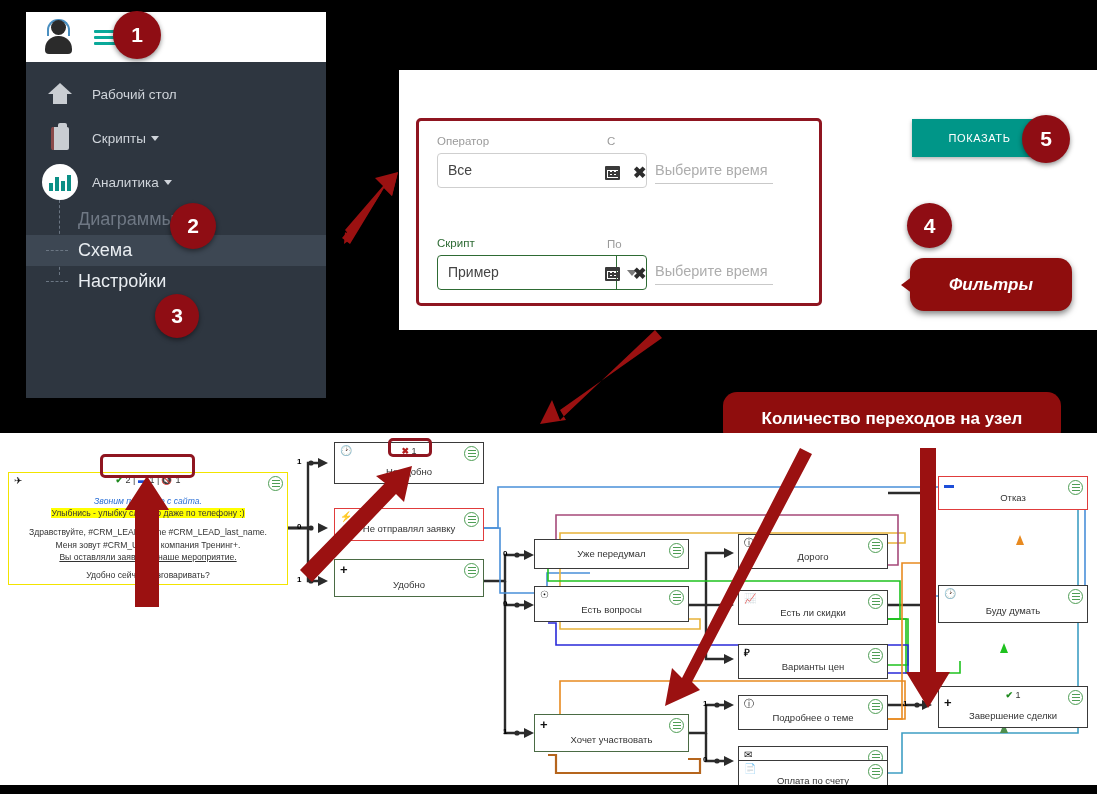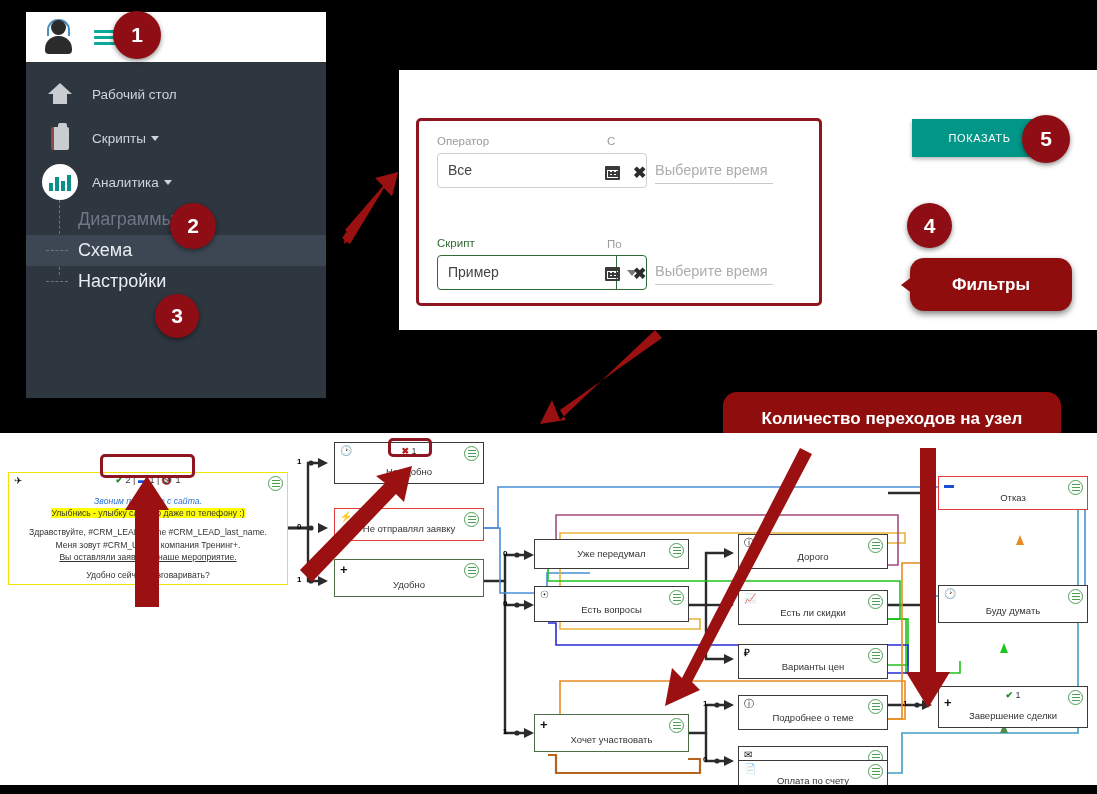--- a/index.html
+++ b/index.html
@@ -192,21 +192,21 @@
   </div>
   <div id="show-btn">ПОКАЗАТЬ</div>
 </div>
 
 <div class="num-badge" style="left:113px; top:11px; width:48px; height:48px;">1</div>
 <div class="num-badge" style="left:170px; top:203px; width:46px; height:46px;">2</div>
 <div class="num-badge" style="left:155px; top:294px; width:44px; height:44px;">3</div>
 <div class="num-badge" style="left:907px; top:203px; width:45px; height:45px;">4</div>
 <div class="num-badge" style="left:1022px; top:115px; width:48px; height:48px;">5</div>
 
-<div class="bubble" style="left:910px; top:258px; width:162px; height:53px; font-size:17px;">Фильтры</div>
+<div class="bubble" style="left:910px; top:258px; width:162px; height:53px; font-size:17px;font-style:italic;">Фильтры</div>
 <div style="position:absolute; left:901px; top:276px; width:0; height:0;
             border-top:9px solid transparent; border-bottom:9px solid transparent; border-right:12px solid #8f0d0d;"></div>
 
 <div class="bubble" style="left:723px; top:392px; width:338px; height:53px; font-size:17px;">Количество переходов на узел</div>
 
 <div class="bubble" style="left:14px; top:607px; width:336px; height:87px; font-size:17px; line-height:23px; flex-direction:column;">
   <div>Завершение разговора на узле:</div>
   <div>количество и результаты</div>
 </div>
 

